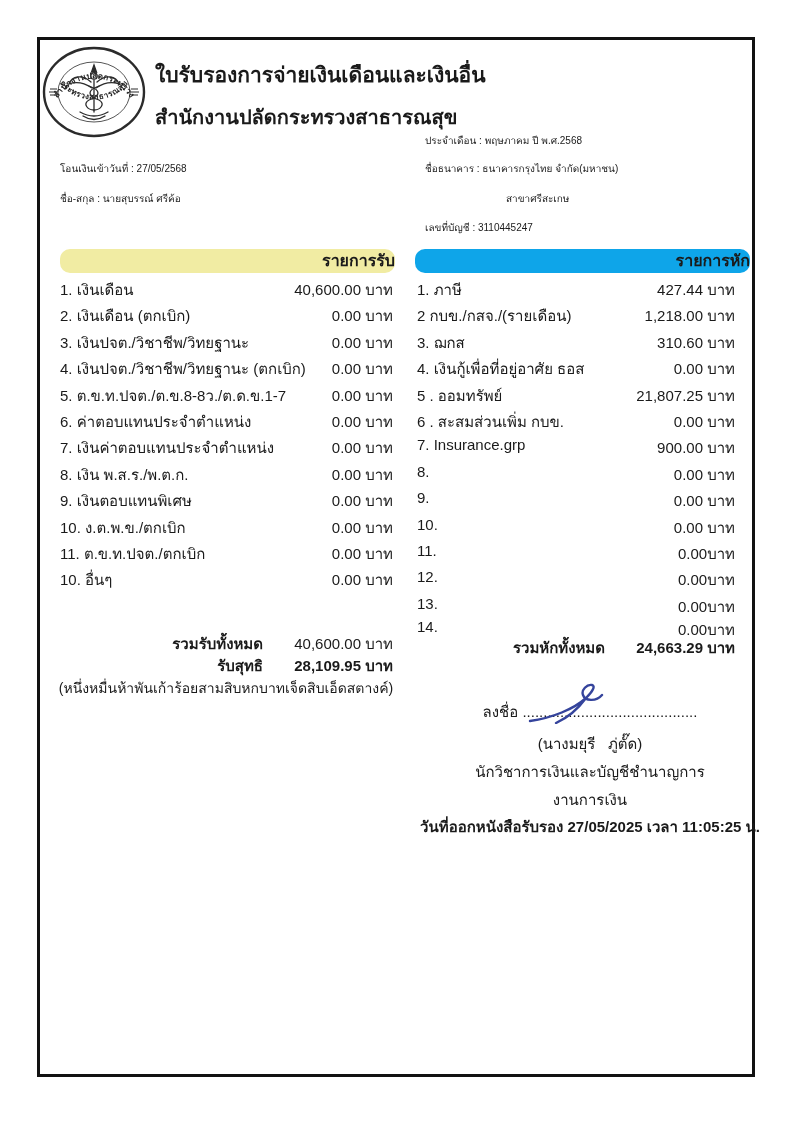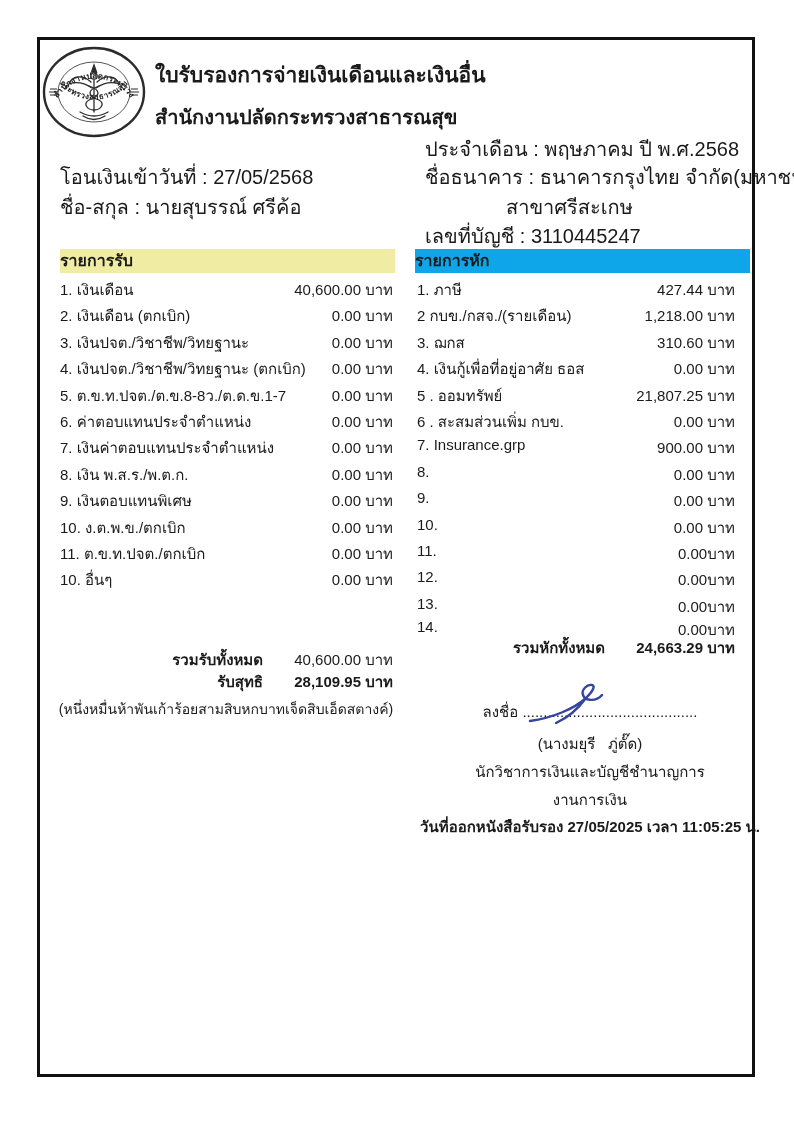--- a/index.html
+++ b/index.html
@@ -4,24 +4,24 @@
 <style>
   html,body{margin:0;padding:0;background:#ffffff;}
   .page{
     position:relative;width:794px;height:1123px;background:#ffffff;
     font-family:"Liberation Sans","DejaVu Sans",sans-serif;color:#1a1a1a;overflow:hidden;
   }
   .frame{position:absolute;left:37px;top:37px;width:718px;height:1040px;border:3px solid #111;box-sizing:border-box;}
   .abs{position:absolute;}
   .title1{left:155px;top:58px;font-size:21px;font-weight:bold;}
   .title2{left:155px;top:101px;font-size:20px;font-weight:bold;}
-  .info{font-size:20px;white-space:nowrap;}
+  .info{font-size:10px;white-space:nowrap;}
   .bar{
-    height:24px;width:335px;background:#F1ECA3;text-align:left;
-    font-weight:bold;font-size:16px;line-height:24px;
+    height:24px;width:335px;background:#F1ECA3;text-align:right;
+    font-weight:bold;font-size:16px;line-height:24px;border-radius:10px;
   }
   .rows{display:flex;flex-direction:column;}
   .trow{display:flex;justify-content:space-between;height:26.4px;font-size:15px;align-items:flex-start;}
   .trow .tlabel{white-space:nowrap;}
   .trow .tvalue{white-space:nowrap;}
   .rows-deduction .trow:nth-child(n+13){height:23px;}
   .total-line{display:flex;justify-content:flex-end;align-items:baseline;font-size:15px;height:21.5px;}
   .total-line .tot-label{font-weight:bold;white-space:nowrap;}
   .total-line .tot-value{width:130px;text-align:right;white-space:nowrap;}
   .tot-value.bold{font-weight:bold;}
@@ -186,31 +186,31 @@
       <div class="trow">
         <span class="tlabel">13.</span>
         <span class="tvalue">0.00บาท</span>
       </div>
       <div class="trow">
         <span class="tlabel">14.</span>
         <span class="tvalue">0.00บาท</span>
       </div>
     </div>
 
-  <div class="abs" style="left:60px;top:632px;width:333px;margin-top:16px;">
+  <div class="abs" style="left:60px;top:632px;width:333px;">
     <div class="total-line">
       <span class="tot-label">รวมรับทั้งหมด</span>
       <span class="tot-value">40,600.00 บาท</span>
     </div>
     <div class="total-line">
       <span class="tot-label">รับสุทธิ</span>
       <span class="tot-value bold">28,109.95 บาท</span>
     </div>
   </div>
-  <div class="abs words" style="left:52px;top:677px;width:348px;margin-top:21px;">(หนึ่งหมื่นห้าพันเก้าร้อยสามสิบหกบาทเจ็ดสิบเอ็ดสตางค์)</div>
+  <div class="abs words" style="left:52px;top:677px;width:348px;">(หนึ่งหมื่นห้าพันเก้าร้อยสามสิบหกบาทเจ็ดสิบเอ็ดสตางค์)</div>
 
   <div class="abs" style="left:417px;top:636px;width:318px;">
     <div class="total-line">
       <span class="tot-label">รวมหักทั้งหมด</span>
       <span class="tot-value bold">24,663.29 บาท</span>
     </div>
   </div>
 
   <div class="abs" style="left:425px;top:700px;width:330px;">
     <div class="sig-line abs" style="left:0;top:0;width:330px;">

